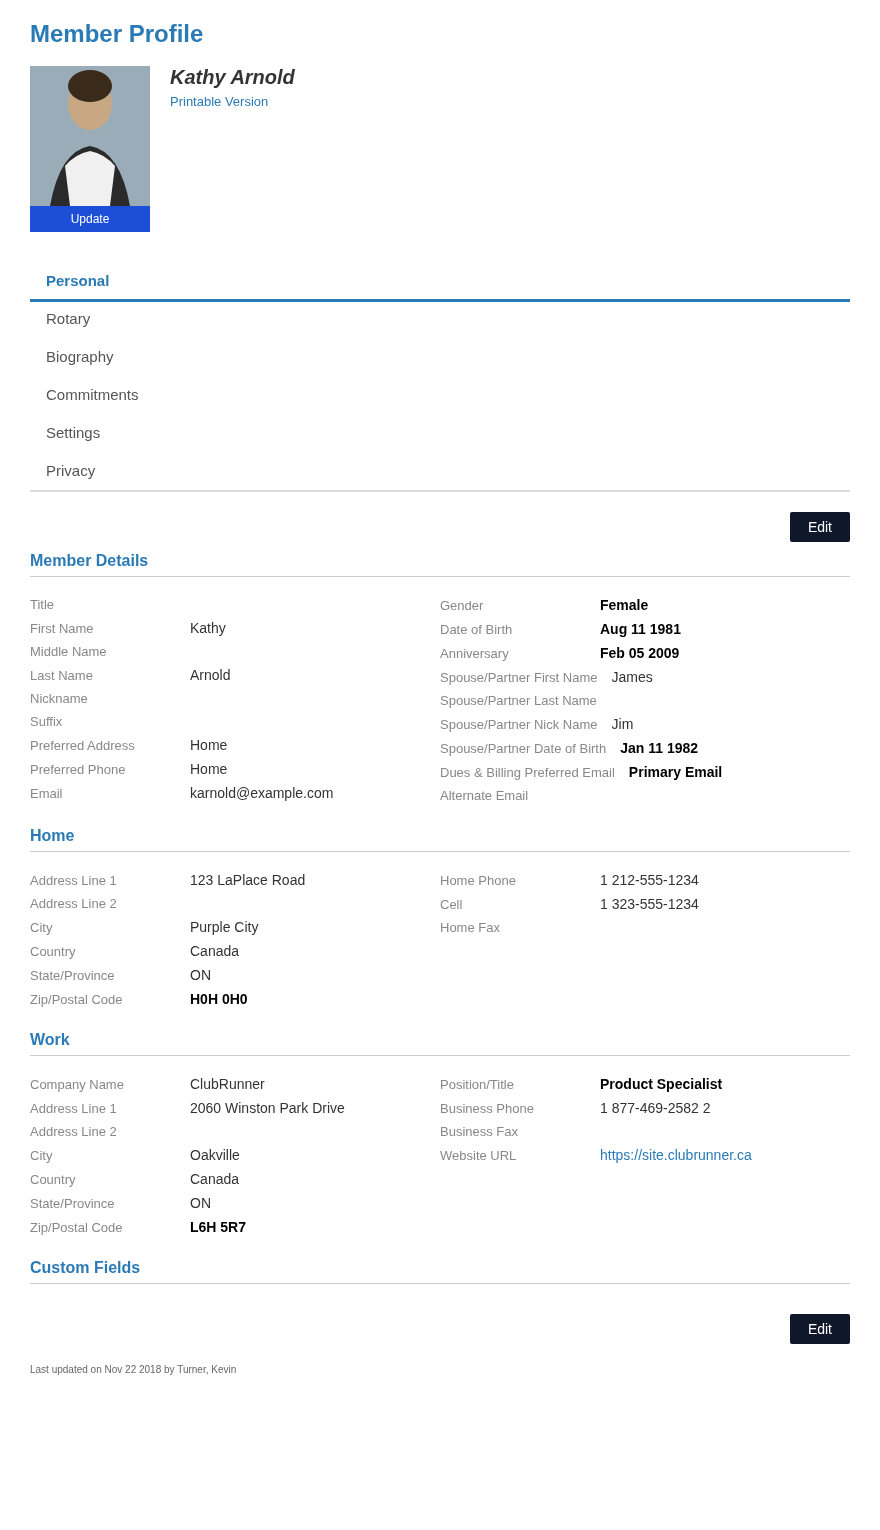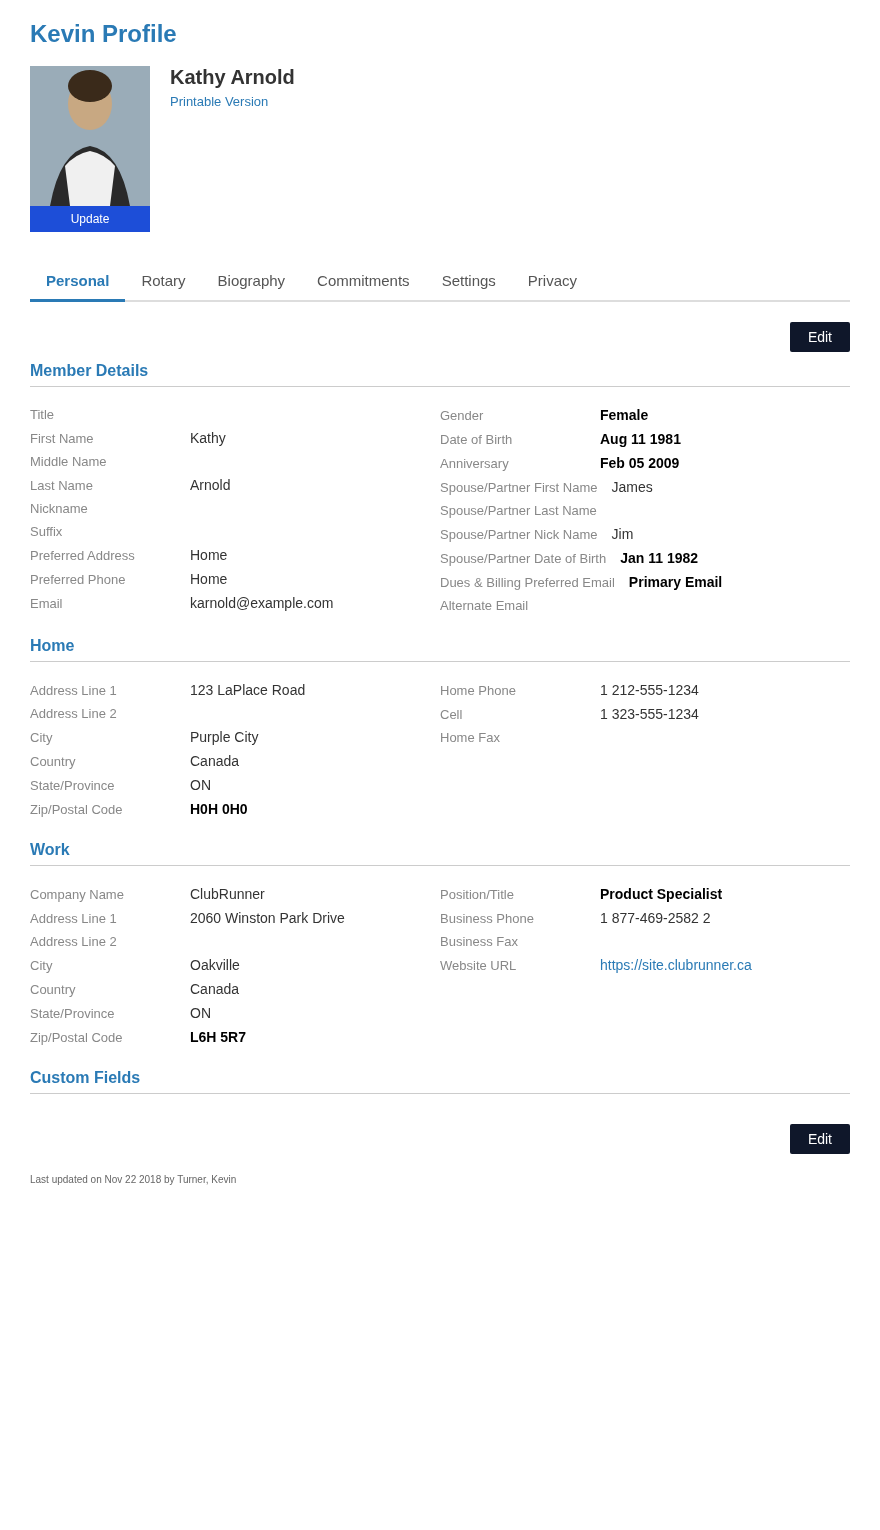--- a/index.html
+++ b/index.html
@@ -35,32 +35,34 @@
       padding: 6px 0;
       text-align: center;
       font-size: 12px;
       cursor: pointer;
     }
     .profile-info h2 {
       font-size: 20px;
       color: #333;
       font-weight: bold;
       margin-bottom: 4px;
+      font-style: italic;
     }
     .printable-link {
       color: #2a7ab5;
       text-decoration: none;
       font-size: 13px;
     }
     
     .tabs {
       display: flex;
       border-bottom: 2px solid #ddd;
       margin-bottom: 20px;
       margin-top: 10px;
+      flex-direction: column;
     }
     .tab {
       padding: 10px 16px;
       cursor: pointer;
       color: #555;
       font-size: 15px;
       border-bottom: 3px solid transparent;
       margin-bottom: -2px;
     }
     .tab.active {
@@ -136,21 +138,21 @@
       display: flex;
       align-items: center;
       justify-content: center;
       position: relative;
       overflow: hidden;
     }
   </style>
 </head>
 <body>
 
-<h1 class="page-title">Kevin Profile</h1>
+<h1 class="page-title">Member Profile</h1>
 
 <div class="profile-header">
   <div class="profile-photo-wrap">
     <div class="person-silhouette">
 
       <svg viewBox="0 0 120 140" xmlns="http://www.w3.org/2000/svg" width="120" height="140">
         <rect width="120" height="140" fill="#9aacb8"></rect>
 
         <ellipse cx="60" cy="38" rx="22" ry="26" fill="#c8a882"></ellipse>
 

